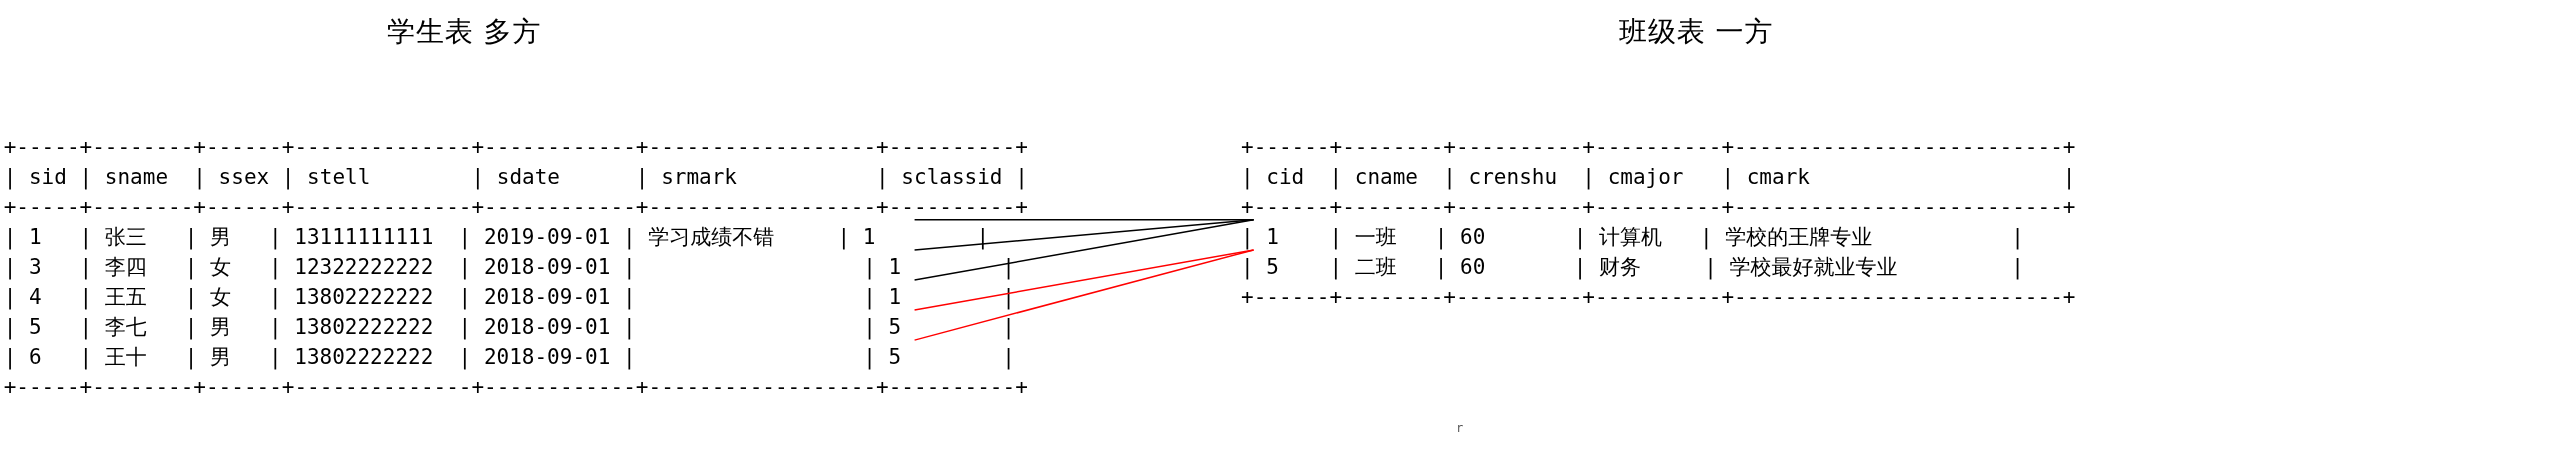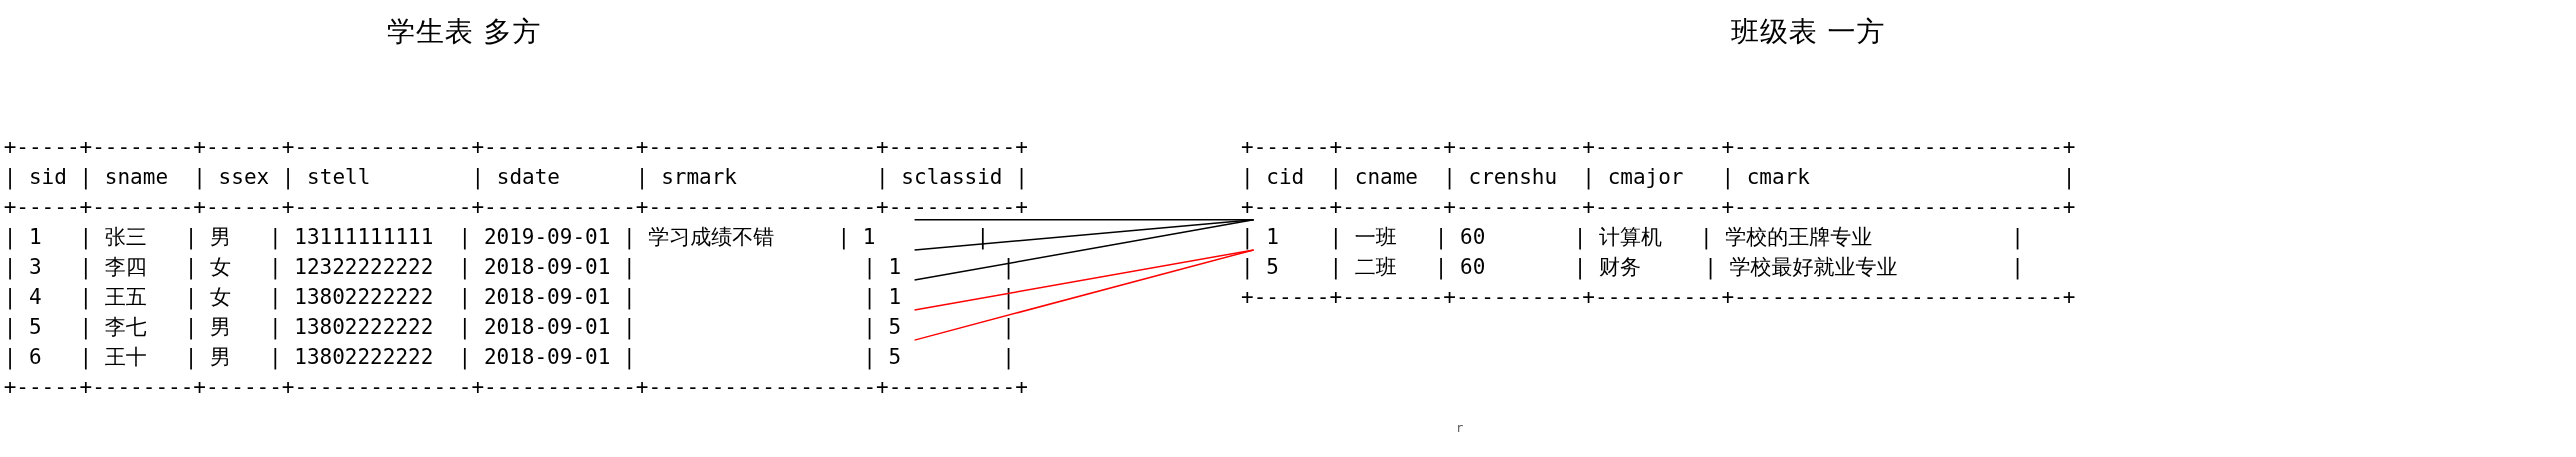--- a/index.html
+++ b/index.html
@@ -14,21 +14,21 @@
 
   .title{
     position:absolute;
     font-family:"DejaVu Sans","Liberation Sans",sans-serif;
     font-size:28px;
     color:#000;
     white-space:pre;
     letter-spacing:0.9px;
   }
   #title-students{left:387px;top:13px;}
-  #title-classes{left:1731px;top:13px;}
+  #title-classes{left:1619px;top:13px;}
 
   .ascii-table{
     position:absolute;
     white-space:pre;
     font-family:"DejaVu Sans Mono","Liberation Mono",monospace;
     font-size:21px;
     line-height:30px;
     color:#000;
     letter-spacing:0px;
   }

